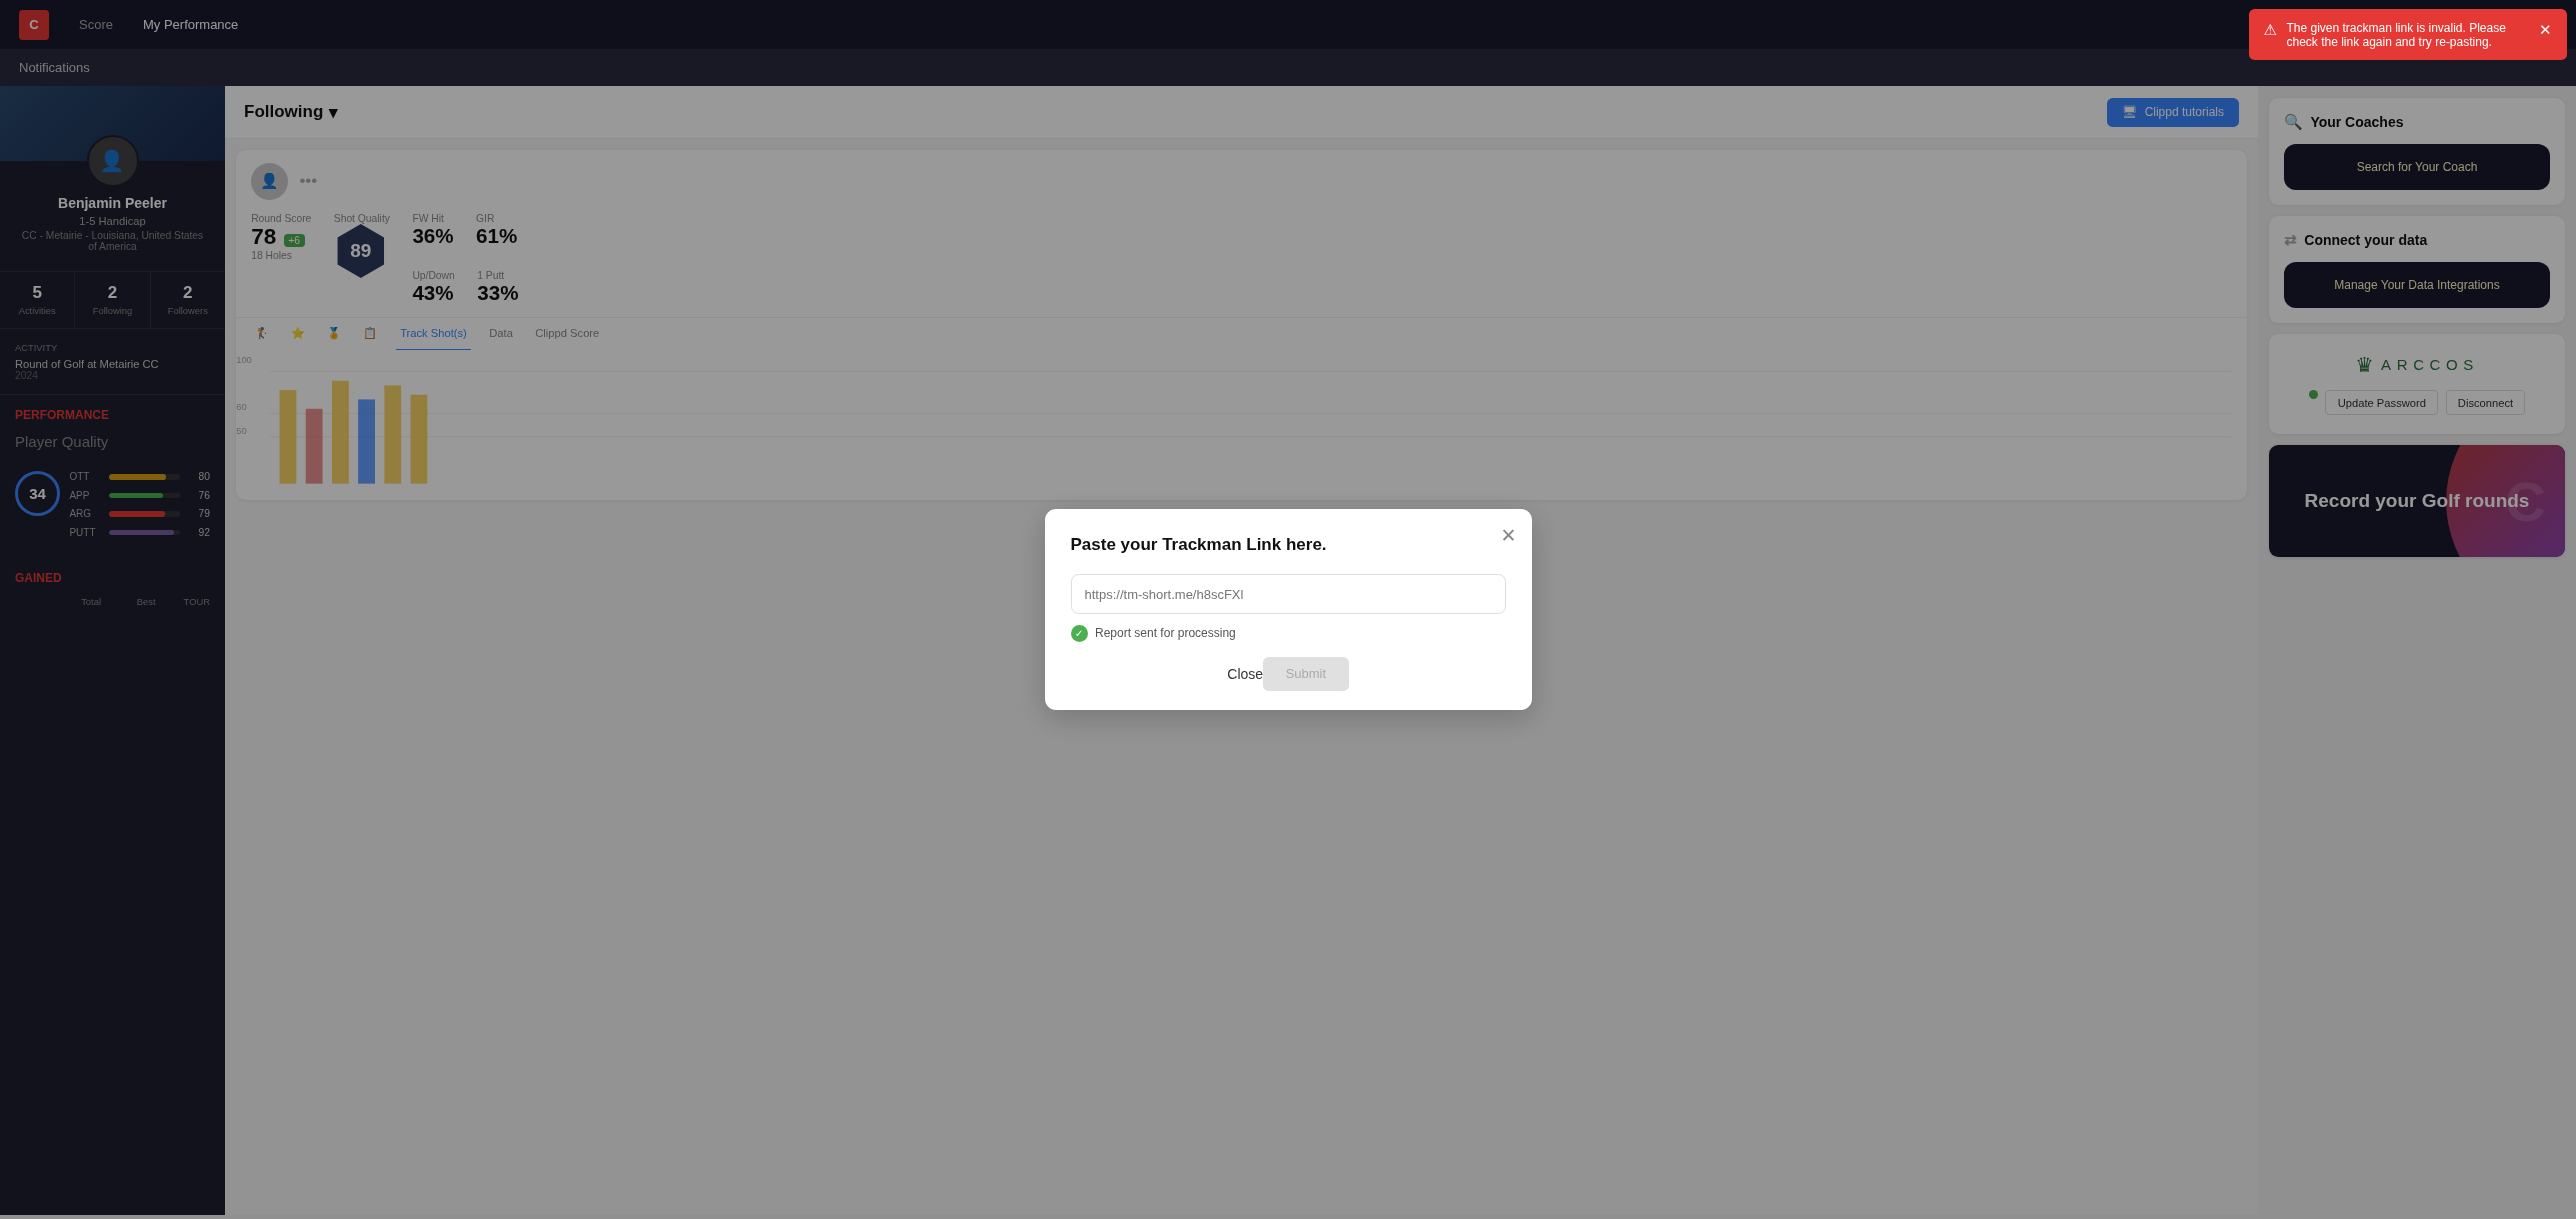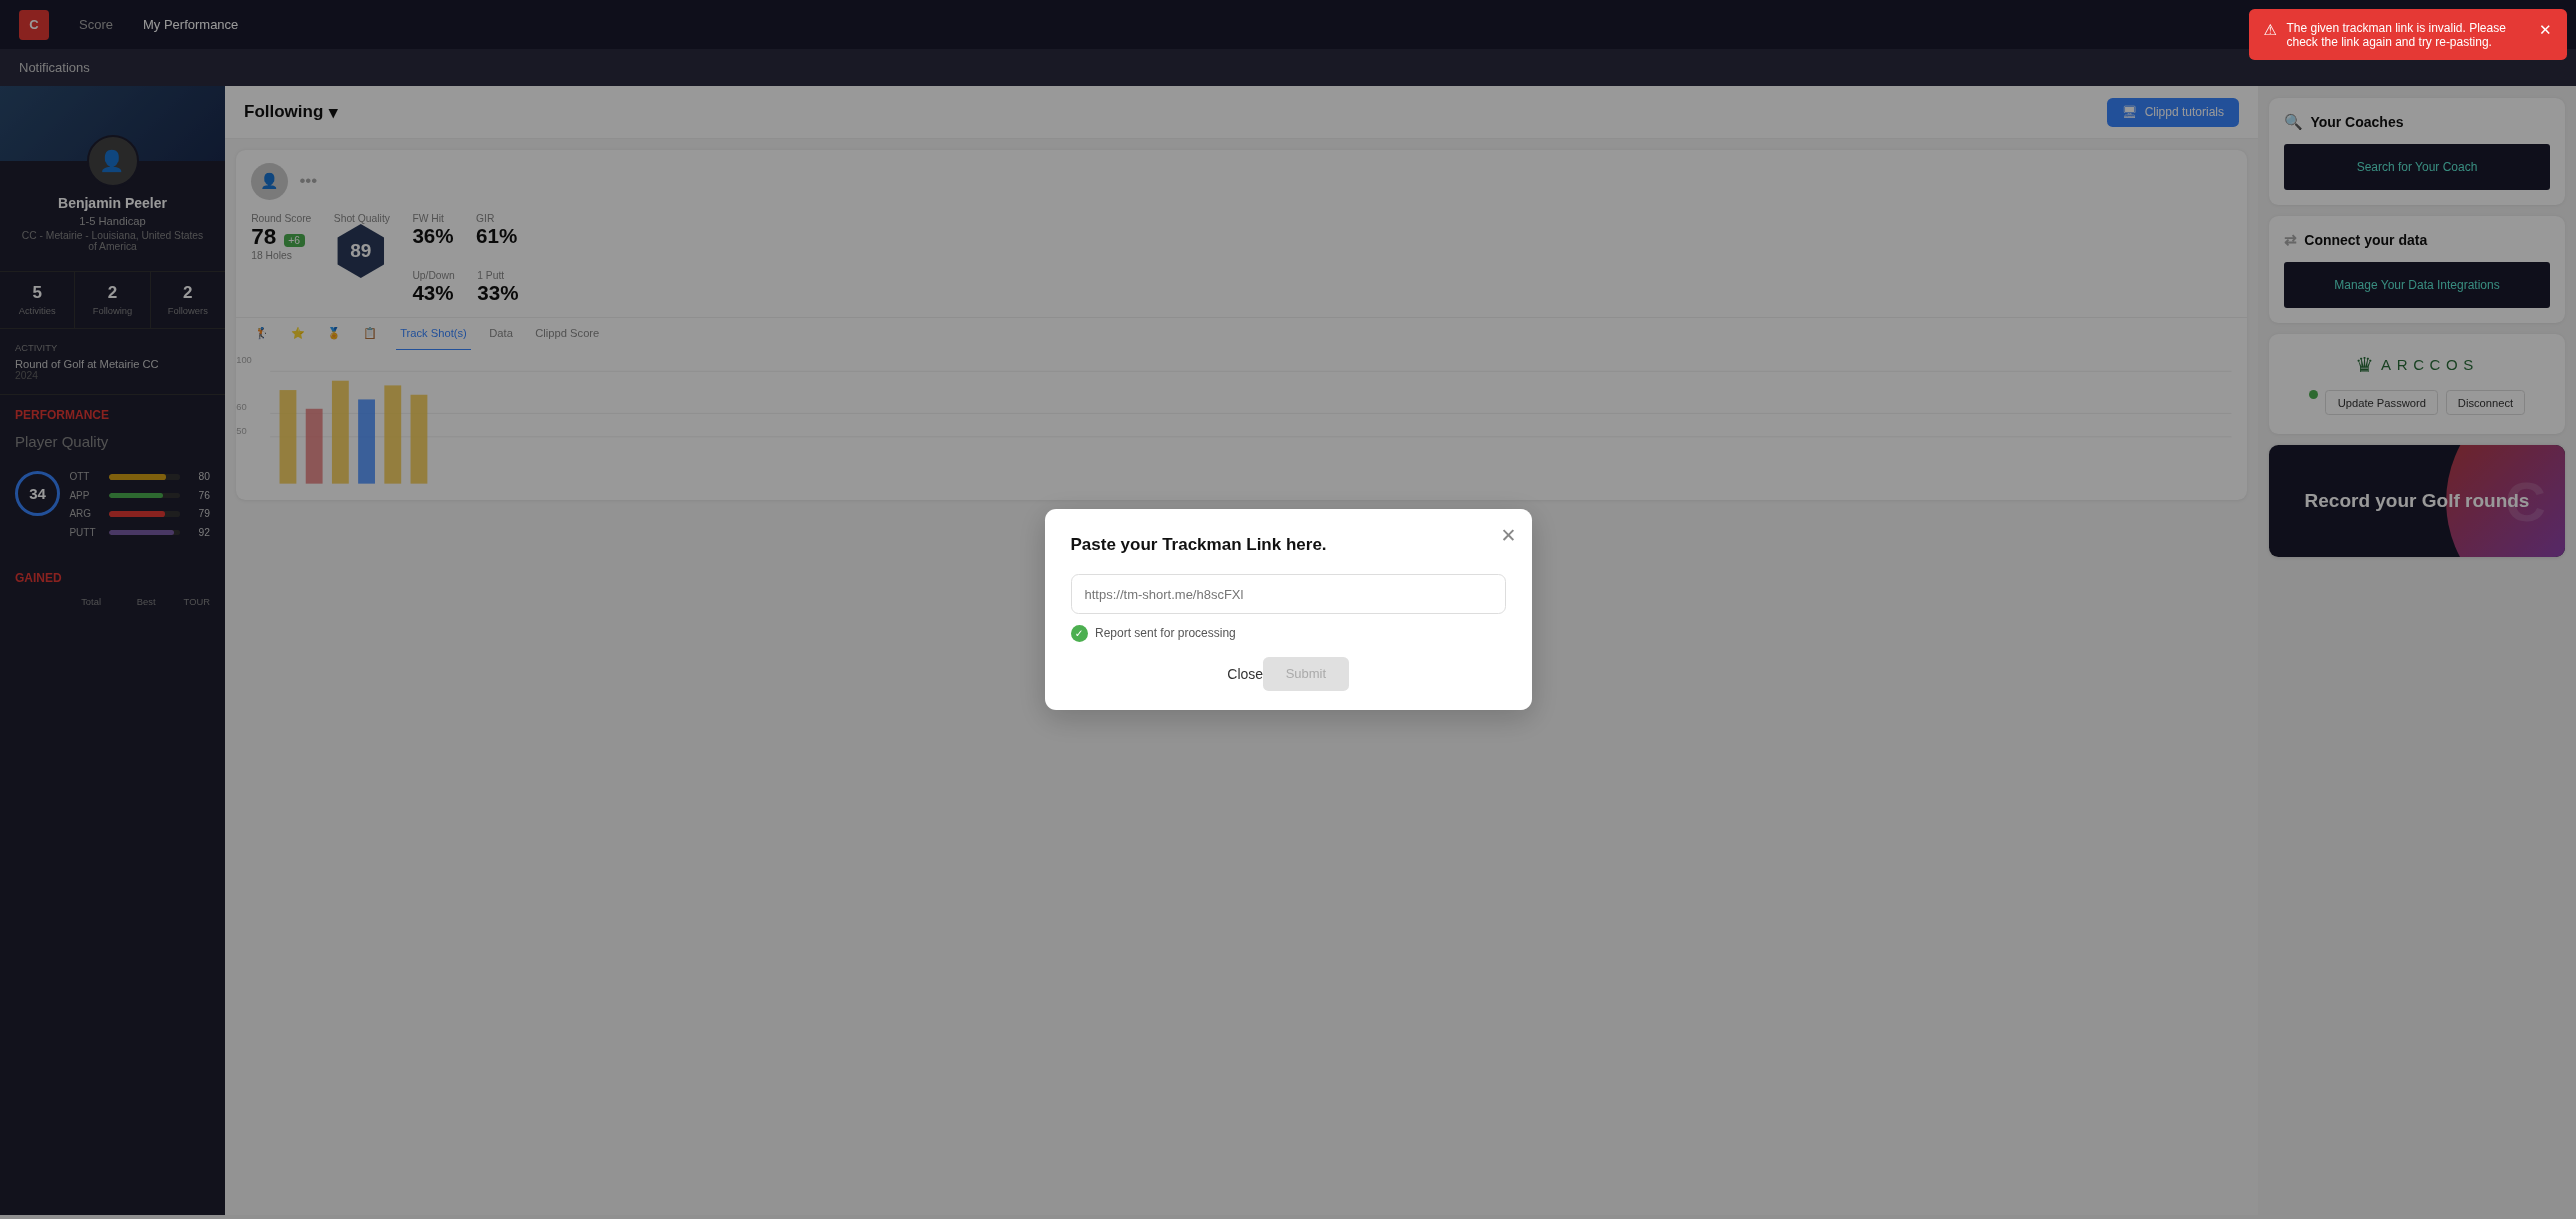--- a/index.html
+++ b/index.html
@@ -385,23 +385,23 @@
       font-size: 14px;
       font-weight: 600;
       color: #111;
       margin-bottom: 13px;
       display: flex; align-items: center; gap: 7.5px;
     }
     .right-card-title-icon { color: #aaa; font-size: 15px; }
     .dark-btn {
       width: 100%;
       background: #1a1a2e;
-      color: #5eead4;
+      color: #fef9c3;
       border: none;
-      border-radius: 3px;
+      border-radius: 12px;
       padding: 16px;
       font-size: 12px;
       cursor: pointer;
     }
     .arccos-card {
       background: white;
       border-radius: 9.4px;
       padding: 19px;
       box-shadow: 0 0.9px 3.7px rgba(0,0,0,0.06);
       text-align: center;

